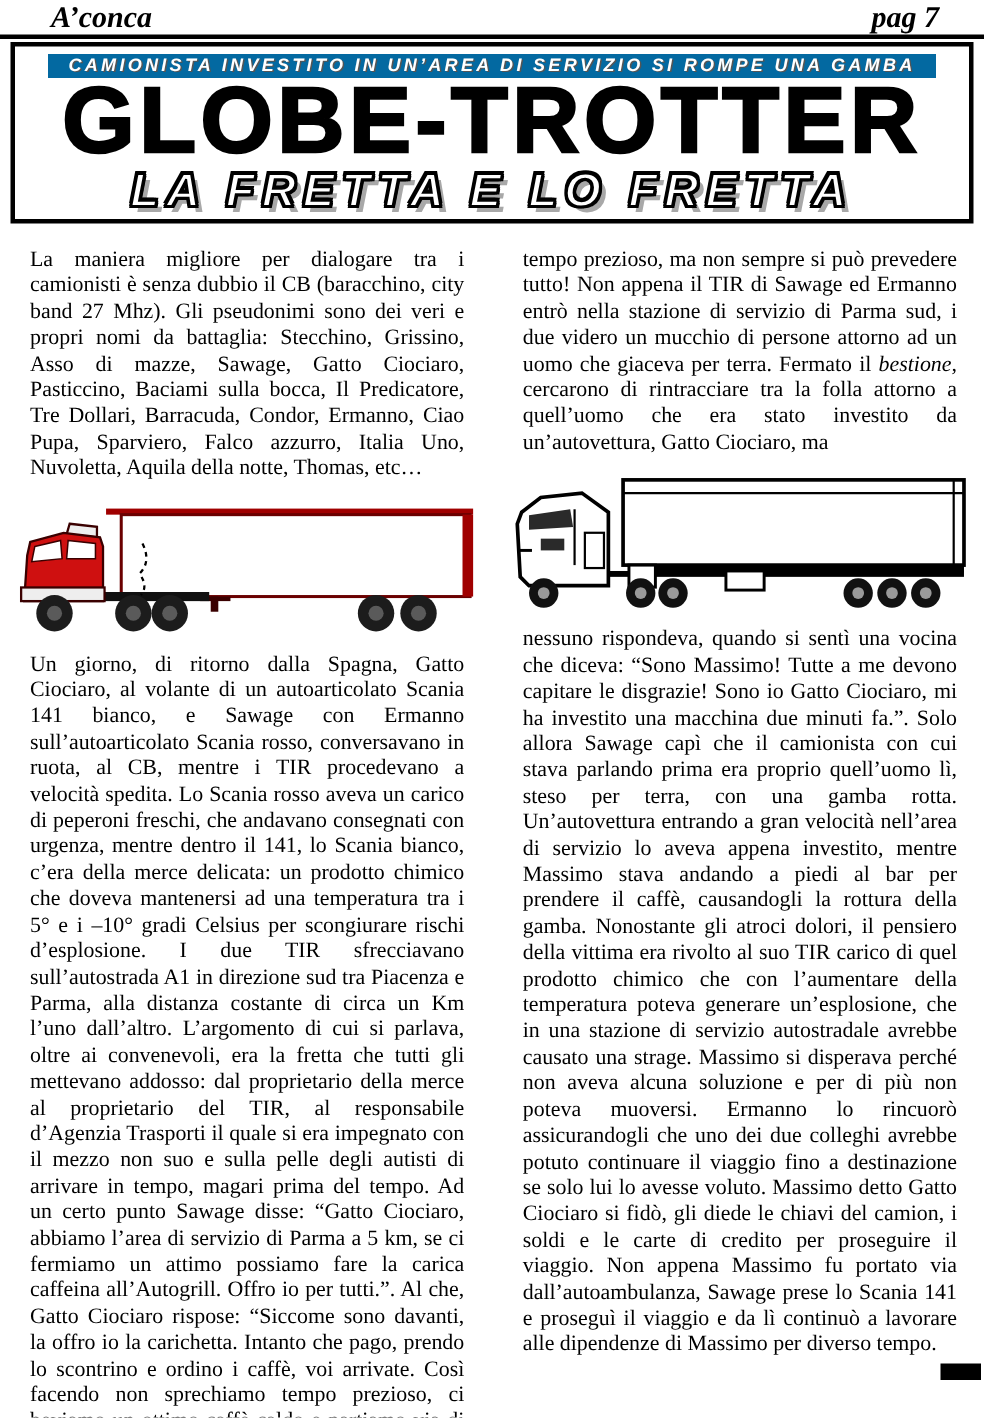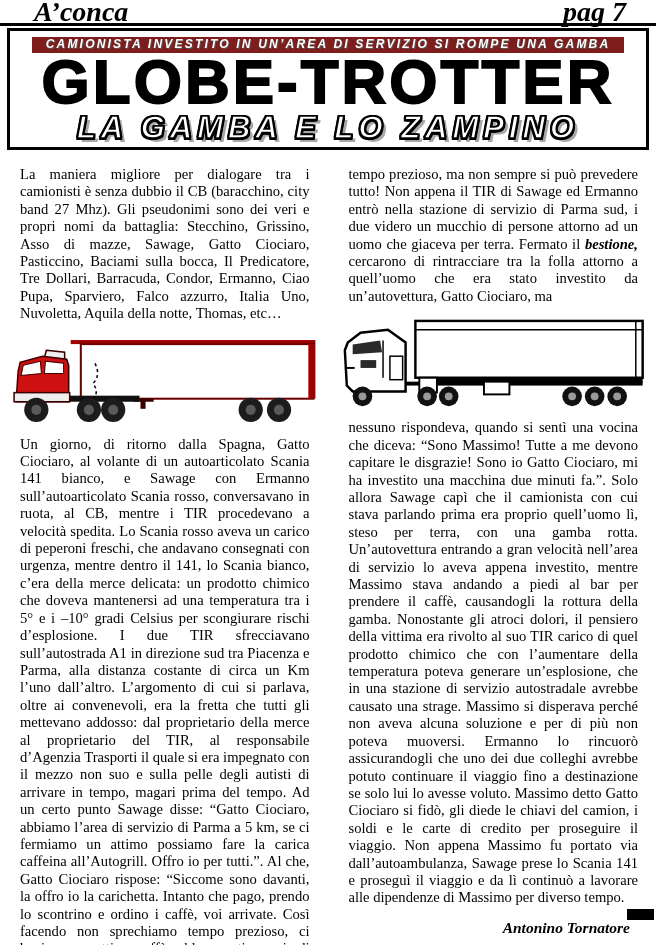--- a/index.html
+++ b/index.html
@@ -9,34 +9,34 @@
     background: #ffffff; color: #000;
     position: relative; overflow: hidden;
     font-family: "Liberation Serif", serif;
   }
   
   .page-header {
     display: flex; justify-content: space-between; align-items: baseline;
     padding: 1px 30px 0 34px;
     font-family: "Liberation Serif", serif;
     font-weight: bold; font-style: italic;
-    font-size: 28px; line-height: 22px;
+    font-size: 20px; line-height: 22px;
   }
   .header-rule { height: 3px; background: #000; margin-top: 0; }
 
   
   .masthead {
     margin: 2px 7px 0 7px;
     border: 3px solid #000;
     text-align: center;
     padding: 3px 2px 4px 2px;
   }
   .banner {
     display: inline-block;
-    background: #7f1d1d; color: #fff;
+    background: #0369a1; color: #fff;
     font-family: "Liberation Sans", sans-serif;
     font-weight: bold; font-style: italic;
     font-size: 12px; letter-spacing: 2.2px;
     line-height: 13px; padding: 1px 14px 2px 14px;
     text-shadow: 1px 1px 0 #555;
     white-space: nowrap;
   }
   .title {
     margin: 0;
     font-family: "Liberation Sans", sans-serif;
@@ -72,21 +72,21 @@
 
   
   .columns { display: flex; gap: 15px; padding: 4px 6px 0 8px; }
   .col {
     flex: 1; min-width: 0;
     font-family: "Liberation Serif", serif;
     font-size: 14.6px; line-height: 17.4px;
     text-align: justify;
   }
   .col p { margin: 12px; }
-  .bi { font-weight: bold; font-style: italic; }
+  .bi { font-weight: normal; font-style: italic; }
   .truck-figure { margin: 5px 0 3px 0; }
   .truck-figure svg { display: block; width: 100%; height: auto; }
   .signature {
     text-align: right;
     font-weight: bold; font-style: italic;
     padding-right: 8px; margin-top: 2px;
     font-size: 15.5px;
   }
   .end-marker {
     position: absolute; top: 909px; right: 2px;
@@ -100,21 +100,21 @@
 
   <header class="page-header">
     <span>A’conca</span>
     <span>pag 7</span>
   </header>
   <div class="header-rule"></div>
 
   <section class="masthead">
     <div class="banner">CAMIONISTA INVESTITO IN UN’AREA DI SERVIZIO SI ROMPE UNA GAMBA</div>
     <h1 class="title">GLOBE-TROTTER</h1>
-    <h2 class="subtitle">LA GAMBA E LO ZAMPINO</h2>
+    <h2 class="subtitle">LA FRETTA E LO FRETTA</h2>
   </section>
 
   <section class="columns">
 
     <div class="col">
       <p>La maniera migliore per dialogare tra i camionisti è senza dubbio il CB (baracchino, city band 27 Mhz). Gli pseudonimi sono dei veri e propri nomi da battaglia: Stecchino, Grissino, Asso di mazze, Sawage, Gatto Ciociaro, Pasticcino, Baciami sulla bocca, Il Predicatore, Tre Dollari, Barracuda, Condor, Ermanno, Ciao Pupa, Sparviero, Falco azzurro, Italia Uno, Nuvoletta, Aquila della notte, Thomas, etc…</p>
 
       <div class="truck-figure">
         <svg viewBox="0 0 310 88" xmlns="http://www.w3.org/2000/svg">
 
@@ -183,19 +183,18 @@
           <circle cx="240" cy="81" r="10" fill="#111111"></circle>
             <circle cx="240" cy="81" r="4" fill="#9a9a9a"></circle>
           <circle cx="263" cy="81" r="10" fill="#111111"></circle>
             <circle cx="263" cy="81" r="4" fill="#9a9a9a"></circle>
           <circle cx="286" cy="81" r="10" fill="#111111"></circle>
             <circle cx="286" cy="81" r="4" fill="#9a9a9a"></circle>
         </svg>
       </div>
 
       <p>nessuno rispondeva, quando si sentì una vocina che diceva: “Sono Massimo! Tutte a me devono capitare le disgrazie! Sono io Gatto Ciociaro, mi ha investito una macchina due minuti fa.”. Solo allora Sawage capì che il camionista con cui stava parlando prima era proprio quell’uomo lì, steso per terra, con una gamba rotta. Un’autovettura entrando a gran velocità nell’area di servizio lo aveva appena investito, mentre Massimo stava andando a piedi al bar per prendere il caffè, causandogli la rottura della gamba. Nonostante gli atroci dolori, il pensiero della vittima era rivolto al suo TIR carico di quel prodotto chimico che con l’aumentare della temperatura poteva generare un’esplosione, che in una stazione di servizio autostradale avrebbe causato una strage. Massimo si disperava perché non aveva alcuna soluzione e per di più non poteva muoversi. Ermanno lo rincuorò assicurandogli che uno dei due colleghi avrebbe potuto continuare il viaggio fino a destinazione se solo lui lo avesse voluto. Massimo detto Gatto Ciociaro si fidò, gli diede le chiavi del camion, i soldi e le carte di credito per proseguire il viaggio. Non appena Massimo fu portato via dall’autoambulanza, Sawage prese lo Scania 141 e proseguì il viaggio e da lì continuò a lavorare alle dipendenze di Massimo per diverso tempo.</p>
-      <p class="signature">Antonino Tornatore</p>
     </div>
 
   </section>
 
   <div class="end-marker"></div>
 </div>
 
 </body></html>

